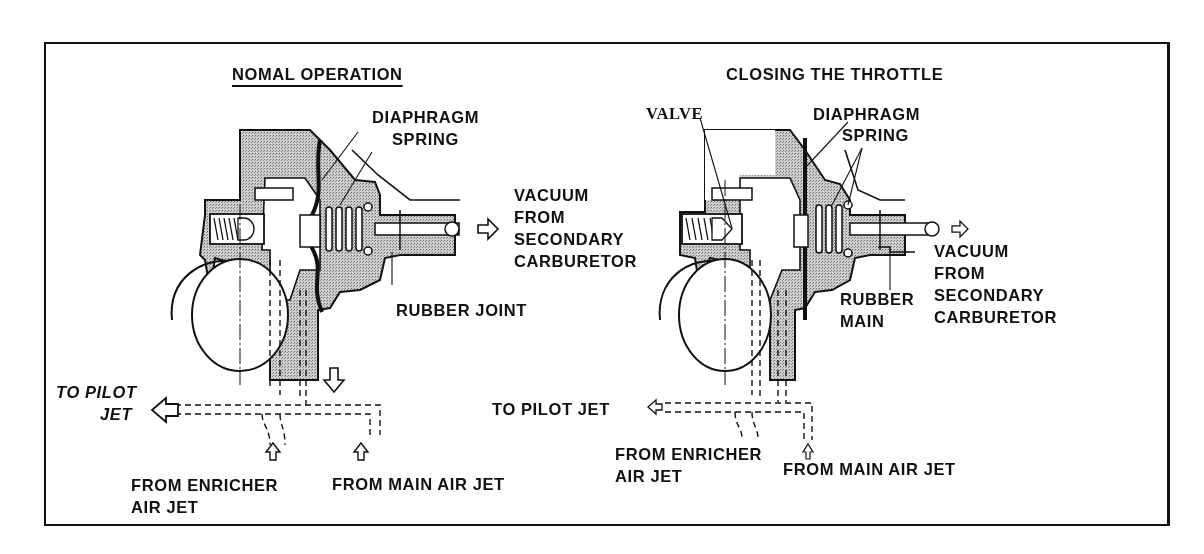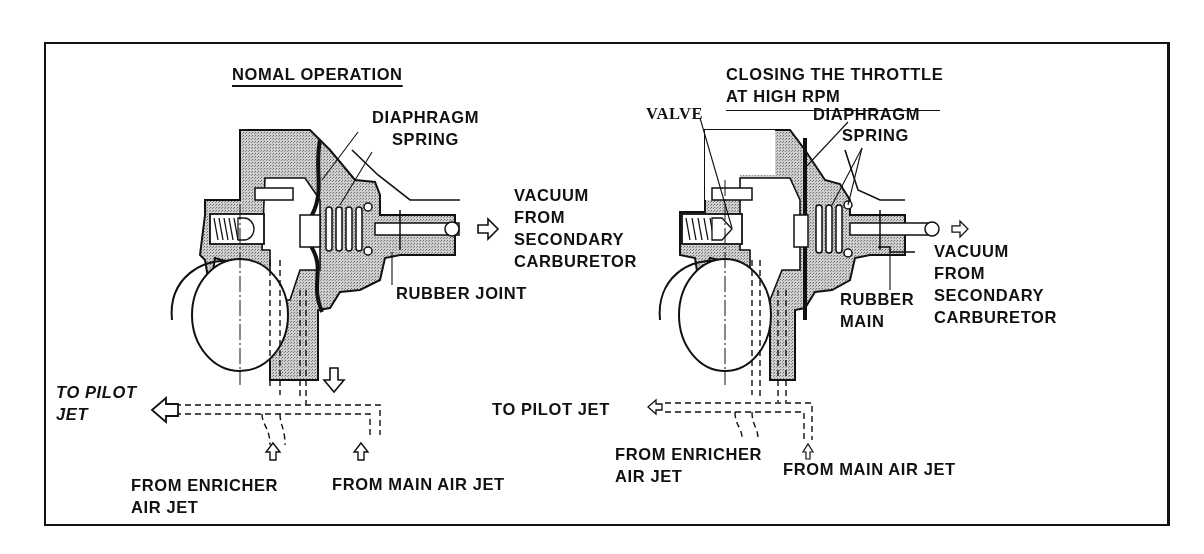--- a/index.html
+++ b/index.html
@@ -155,34 +155,33 @@
 
 <div class="lbl ul" style="left:232px;top:63px;">NOMAL OPERATION</div>
 <div class="lbl" style="left:372px;top:106px;">DIAPHRAGM</div>
 <div class="lbl" style="left:392px;top:128px;">SPRING</div>
 <div style="position:absolute;left:514px;top:184px;">
   <div class="lbl" style="position:relative;">VACUUM</div>
   <div class="lbl" style="position:relative;">FROM</div>
   <div class="lbl" style="position:relative;">SECONDARY</div>
   <div class="lbl" style="position:relative;">CARBURETOR</div>
 </div>
-<div class="lbl" style="left:396px;top:282px;text-align:center;">RUBBER JOINT</div>
+<div class="lbl" style="left:396px;top:299px;text-align:center;">RUBBER JOINT</div>
 <div style="position:absolute;left:56px;top:381px;font-style:italic;">
   <div class="lbl" style="position:relative;">TO PILOT</div>
-  <div class="lbl" style="position:relative;">JET</div>
+  <div class="lbl" style="position:relative;margin-left:44px;">JET</div>
 </div>
 <div style="position:absolute;left:131px;top:474px;">
   <div class="lbl" style="position:relative;">FROM ENRICHER</div>
   <div class="lbl" style="position:relative;">AIR JET</div>
 </div>
 <div class="lbl" style="left:332px;top:473px;">FROM MAIN AIR JET</div>
 
 <div style="position:absolute;left:726px;top:50px;margin-top:13px;">
   <div class="lbl" style="position:relative;">CLOSING THE THROTTLE</div>
-  <div class="lbl" style="position:relative;border-bottom:1.5px solid #111;padding-bottom:3px;width:214px;">AT HIGH RPM</div>
 </div>
 <div class="lbl" style="left:646px;top:103px;font-family:Liberation Serif, serif;">VALVE</div>
 <div class="lbl" style="left:813px;top:103px;">DIAPHRAGM</div>
 <div class="lbl" style="left:842px;top:124px;">SPRING</div>
 <div style="position:absolute;left:934px;top:240px;">
   <div class="lbl" style="position:relative;">VACUUM</div>
   <div class="lbl" style="position:relative;">FROM</div>
   <div class="lbl" style="position:relative;">SECONDARY</div>
   <div class="lbl" style="position:relative;">CARBURETOR</div>
 </div>

